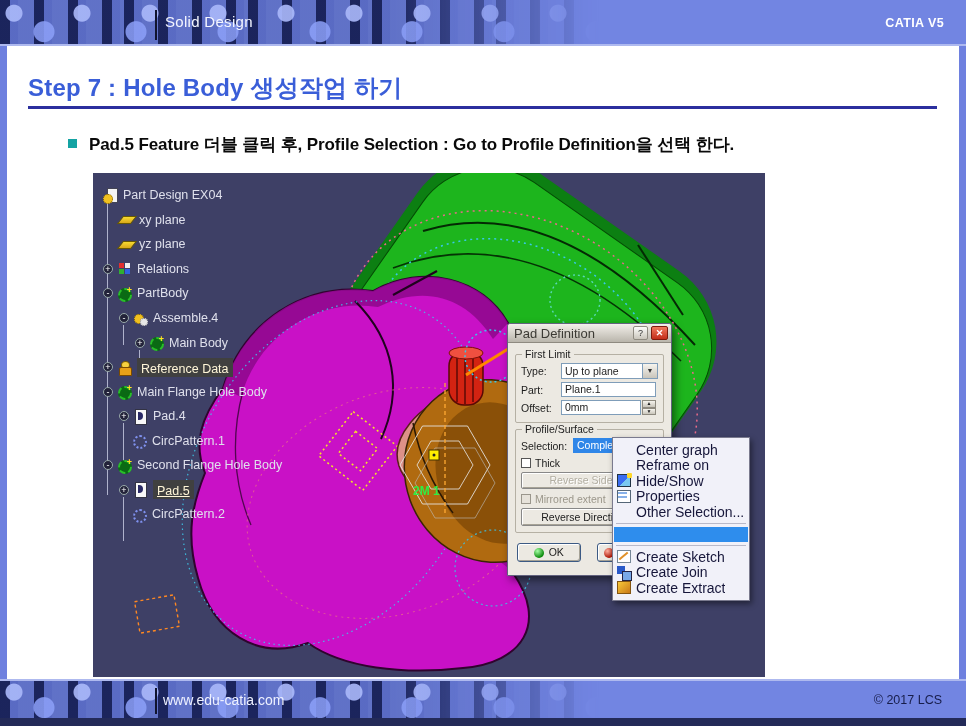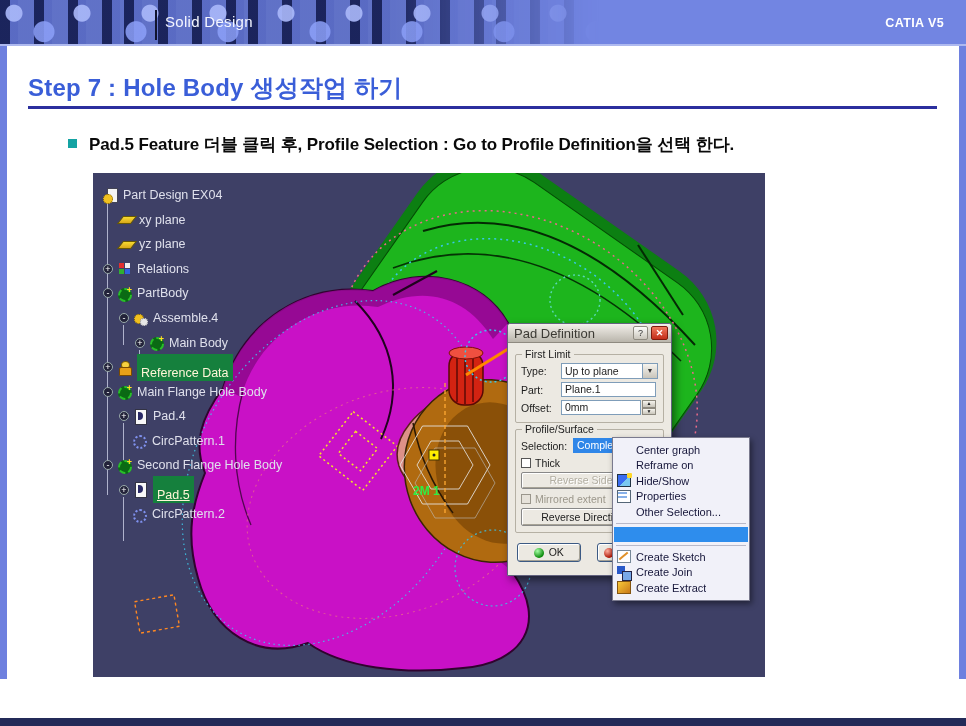--- a/index.html
+++ b/index.html
@@ -45,21 +45,21 @@
   .viewport { position:absolute; inset:0; }
   .viewport svg { width:100%; height:100%; display:block; }
 
   
   .tree { position:absolute; left:6px; top:10px; z-index:2; }
   .trunk { position:absolute; width:1px; background:#c3c7de; opacity:.85; z-index:1; }
   .trow { height:24.55px; display:flex; align-items:center; white-space:nowrap; }
   .expander { width:10px; height:10px; border-radius:50%; background:#23233a; border:1px solid #9aa; color:#fff;
     font-size:9px; line-height:8px; text-align:center; margin-right:4px; flex:none; }
   .tlabel { color:#dfe0ec; font-size:12.5px; margin-left:5px; }
-  .tlabel.hl { background:#15803d; color:#fff6d8; padding:12px 4px 1px; }
+  .tlabel.hl { background:#404040; color:#fff6d8; padding:4px 4px 1px; }
   .tlabel.ul { text-decoration:underline; }
   .ticon { width:15px; height:15px; position:relative; flex:none; }
   .ticon::before, .ticon::after { content:""; position:absolute; }
   .ticon-part::before { left:4px; top:0; width:9px; height:13px; background:#f4f4f4; border:1px solid #445; }
   .ticon-part::after { left:0; top:6px; width:8px; height:8px; border-radius:50%; background:#f0c020; border:1px dotted #7a5a00; }
   .ticon-plane::before { left:1px; top:4px; width:12px; height:6px; background:linear-gradient(#f7da30,#d9a81a); border:1px solid #6a5a00; transform:skewX(-38deg); }
   .ticon-relations::before { left:2px; top:2px; width:5px; height:5px; background:#e03030; box-shadow:6px 0 0 #f0f0f0, 0 6px 0 #30b030, 6px 6px 0 #3060e0; }
   .ticon-body::before { left:1px; top:2px; width:10px; height:10px; border-radius:50%; border:2px dashed #28c028; background:#0a6a14; }
   .ticon-body::after { right:0; top:-1px; color:#ffe020; font-size:9px; font-weight:bold; content:"+"; }
   .ticon-assemble::before { left:1px; top:3px; width:8px; height:8px; border-radius:50%; background:#f0c020; border:1px dotted #7a5a00; }
@@ -106,21 +106,21 @@
   .btn.reverse-side { width:120px; height:17px; line-height:15px; color:#b2aea2; text-shadow:1px 1px 0 #fff; margin:2px 0 4px; }
   .btn.reverse-dir { width:124px; height:18px; line-height:16px; margin:3px 0 2px; }
   .dlg-actions { display:flex; gap:16px; padding:10px 4px 0 2px; }
   .btn.action { width:74px; height:19px; line-height:17px; border:1px solid #3c5a84; border-radius:3px; display:flex; align-items:center; justify-content:center; gap:5px; }
   .ball { width:10px; height:10px; border-radius:50%; flex:none; }
   .ball.green { background:radial-gradient(circle at 35% 30%, #a8ffa8, #0c8a0c 70%); }
   .ball.red { background:radial-gradient(circle at 35% 30%, #ffb0a0, #b01808 70%); }
 
   
   .menu { position:absolute; left:519px; top:264px; width:138px; z-index:4;
-    background:#f1f1f9; border:1px solid #7a7a8e; box-shadow:2px 3px 6px rgba(0,0,0,.45); padding:4px 1px; font-size:11px; color:#16163a; }
+    background:#f1f1f9; border:1px solid #7a7a8e; box-shadow:2px 3px 6px rgba(0,0,0,.45); padding:4px 1px; font-size:14px; color:#16163a; }
   .mrow { display:flex; align-items:center; height:15.5px; padding:0 4px 0 3px; }
   .mrow .mlabel { white-space:nowrap; overflow:hidden; }
   .mrow.hl { background:#2e8ded; color:#fff;flex-direction:column; }
   .msep { height:1px; background:#b9b9c9; margin:3px 2px; }
   .micon { width:14px; height:13px; margin-right:5px; flex:none; position:relative; }
   .micon::before, .micon::after { content:""; position:absolute; }
   .micon-hide-show::before { inset:0; background:linear-gradient(135deg,#3a6cf0 0 55%, #7ac8f0 55%); border:1px solid #234; }
   .micon-hide-show::after { right:-1px; top:-1px; width:5px; height:5px; background:#ffd82a; border-radius:1px; }
   .micon-properties::before { inset:0; background:#fff; border:1px solid #567; }
   .micon-properties::after { left:1px; top:2px; width:9px; height:2px; background:#88b0e8; box-shadow:0 4px 0 #88b0e8; }
@@ -388,14 +388,20 @@
     <span class="micon micon-join"></span>
     <span class="mlabel">Create Join</span>
   </div>
         <div class="mrow">
     <span class="micon micon-extract"></span>
     <span class="mlabel">Create Extract</span>
   </div>
       </div>
   </div>
 
+  <div class="band footer">
+    <div class="pattern"></div>
+    <div class="vline"></div>
+    <div class="footer-site">www.edu-catia.com</div>
+    <div class="footer-copy">© 2017 LCS</div>
+  </div>
   <div class="bottom-strip"></div>
 </div>
 
 </body></html>

